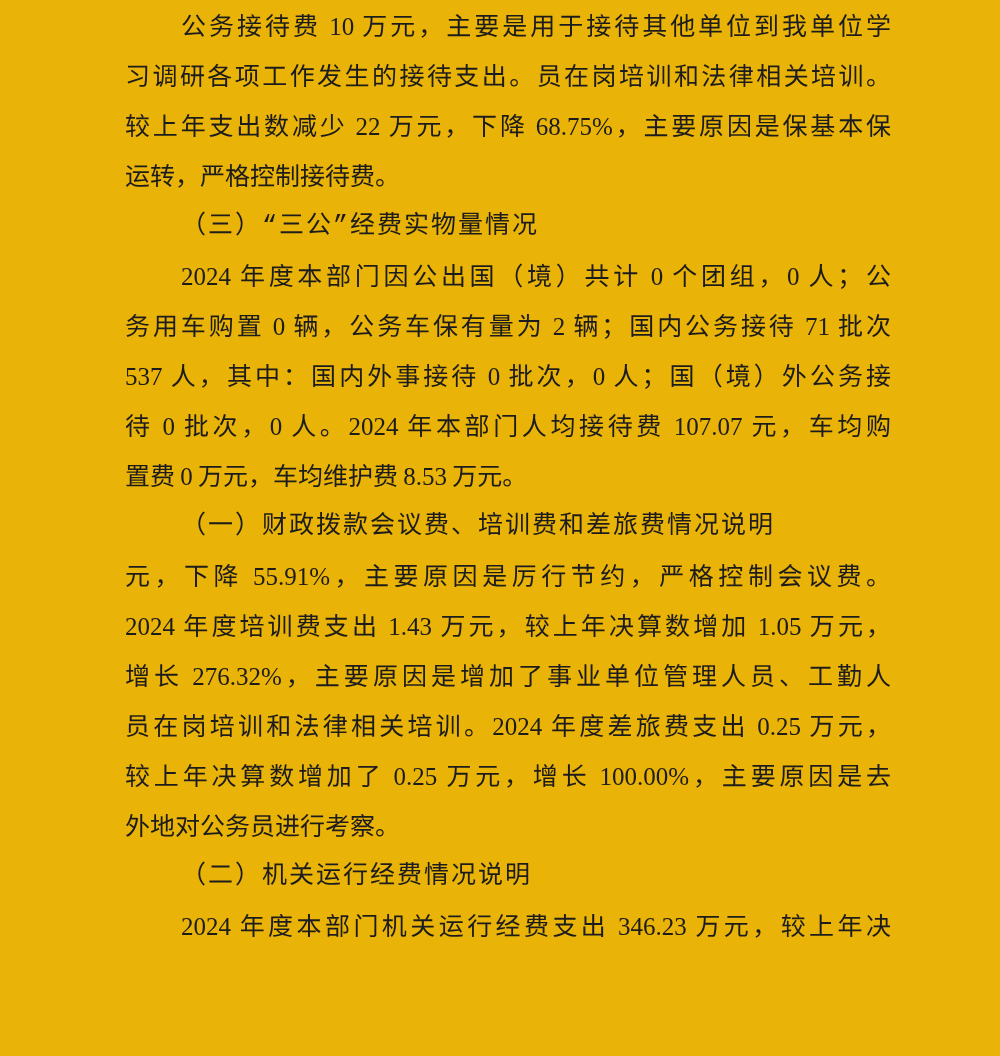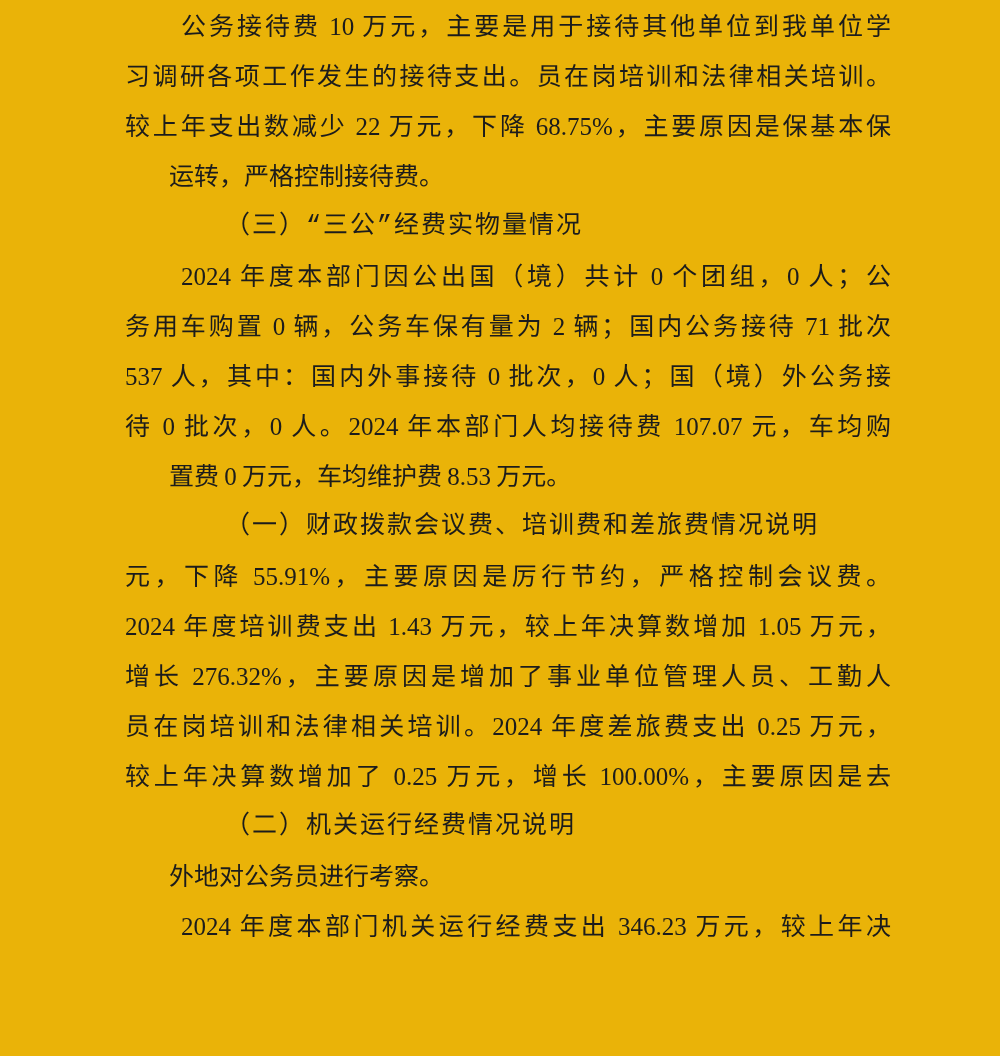--- a/index.html
+++ b/index.html
@@ -28,21 +28,20 @@
     color: #1c1c1c;
     text-align: justify;
     text-align-last: justify;
     text-justify: inter-ideograph;
     overflow: hidden;
     white-space: normal;
     word-spacing: -1px;
   }
   .line.para-end {
     text-align-last: left;
-    margin-left: 44px;
   }
   .line.indent {
     text-indent: 56px;
   }
   
   .line.kai {
     font-family: Liberation Mono, monospace;
     letter-spacing: 2px;
   }
   
@@ -73,20 +72,20 @@
     <div class="line para-end">置费 0 万元，车均维护费 8.53 万元。</div>
 
 
     <div class="line kai indent para-end">（一）财政拨款会议费、培训费和差旅费情况说明</div>
 
     <div class="line">元，下降 55.91%，主要原因是厉行节约，严格控制会议费。</div>
     <div class="line">2024 年度培训费支出 1.43 万元，较上年决算数增加 1.05 万元，</div>
     <div class="line">增长 276.32%，主要原因是增加了事业单位管理人员、工勤人</div>
     <div class="line">员在岗培训和法律相关培训。2024 年度差旅费支出 0.25 万元，</div>
     <div class="line">较上年决算数增加了 0.25 万元，增长 100.00%，主要原因是去</div>
+    <div class="line para-end">外地对公务员进行考察。</div>
+
     <div class="line kai indent para-end">（二）机关运行经费情况说明</div>
-
-    <div class="line para-end">外地对公务员进行考察。</div>
 
     <div class="line indent">2024 年度本部门机关运行经费支出 346.23 万元，较上年决</div>
 
   </div>
 </div>
 
 </body></html>

